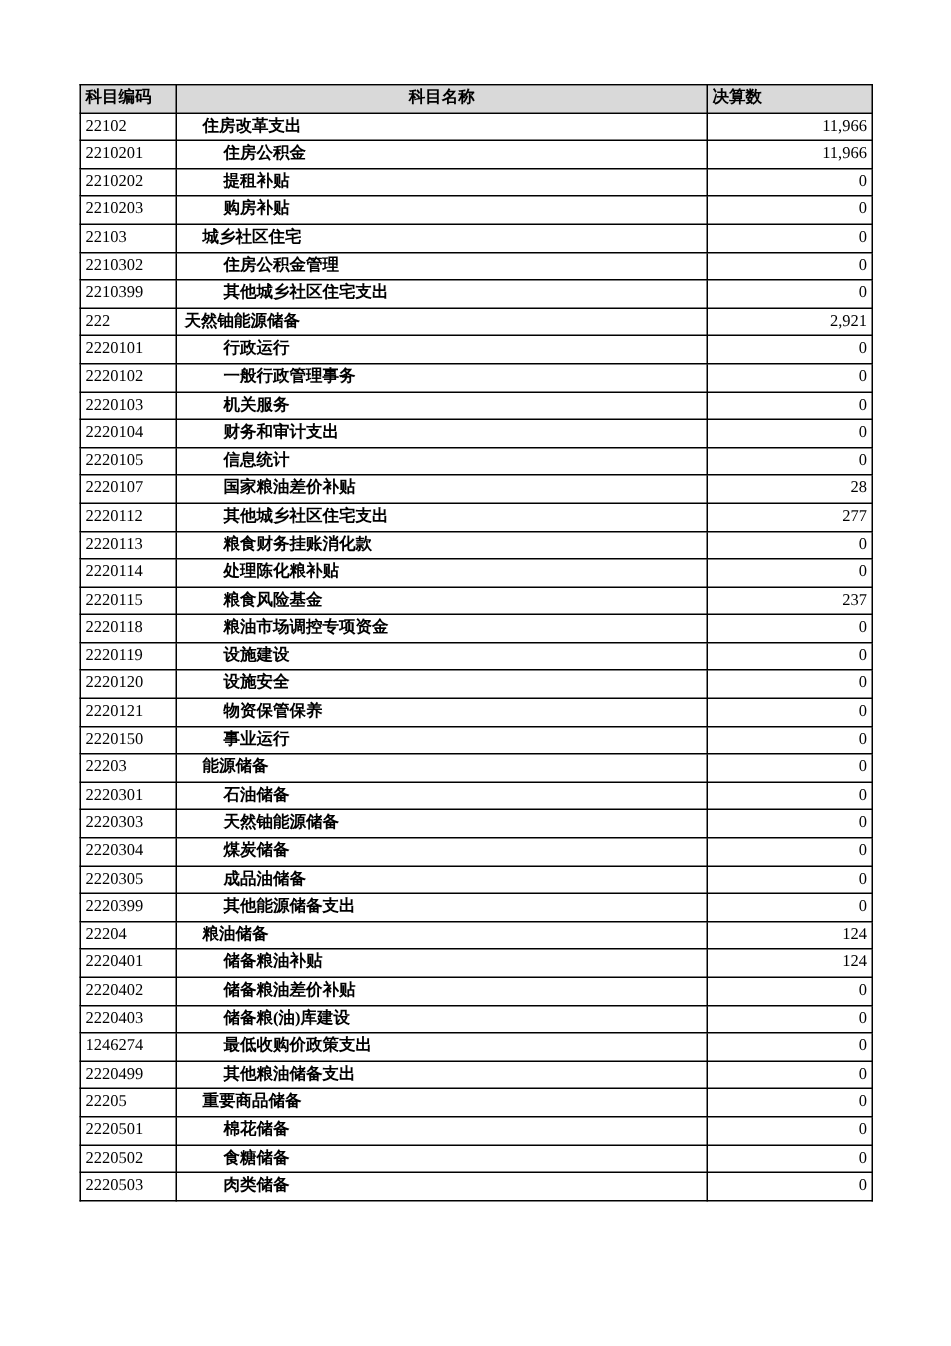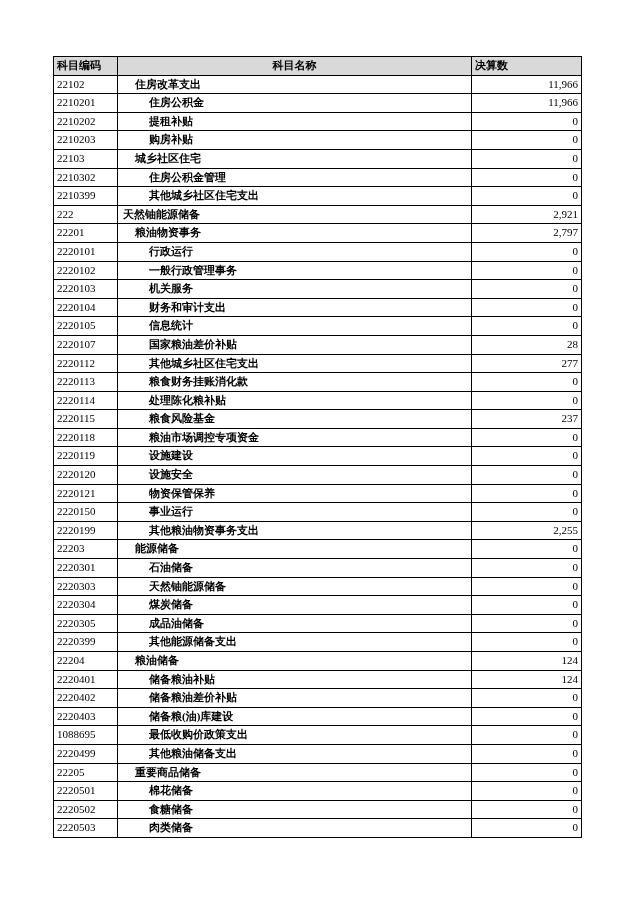--- a/index.html
+++ b/index.html
@@ -102,25 +102,20 @@
         <tr class="lvl-3">
           <td class="c-code">2210399</td>
           <td class="c-name">其他城乡社区住宅支出</td>
           <td class="c-value">0</td>
         </tr>
         <tr class="lvl-1">
           <td class="c-code">222</td>
           <td class="c-name">天然铀能源储备</td>
           <td class="c-value">2,921</td>
         </tr>
-        <tr class="lvl-2">
-          <td class="c-code">22201</td>
-          <td class="c-name">粮油物资事务</td>
-          <td class="c-value">2,797</td>
-        </tr>
         <tr class="lvl-3">
           <td class="c-code">2220101</td>
           <td class="c-name">行政运行</td>
           <td class="c-value">0</td>
         </tr>
         <tr class="lvl-3">
           <td class="c-code">2220102</td>
           <td class="c-name">一般行政管理事务</td>
           <td class="c-value">0</td>
         </tr>
@@ -182,25 +177,20 @@
         <tr class="lvl-3">
           <td class="c-code">2220121</td>
           <td class="c-name">物资保管保养</td>
           <td class="c-value">0</td>
         </tr>
         <tr class="lvl-3">
           <td class="c-code">2220150</td>
           <td class="c-name">事业运行</td>
           <td class="c-value">0</td>
         </tr>
-        <tr class="lvl-3">
-          <td class="c-code">2220199</td>
-          <td class="c-name">其他粮油物资事务支出</td>
-          <td class="c-value">2,255</td>
-        </tr>
         <tr class="lvl-2">
           <td class="c-code">22203</td>
           <td class="c-name">能源储备</td>
           <td class="c-value">0</td>
         </tr>
         <tr class="lvl-3">
           <td class="c-code">2220301</td>
           <td class="c-name">石油储备</td>
           <td class="c-value">0</td>
         </tr>
@@ -238,21 +228,21 @@
           <td class="c-code">2220402</td>
           <td class="c-name">储备粮油差价补贴</td>
           <td class="c-value">0</td>
         </tr>
         <tr class="lvl-3">
           <td class="c-code">2220403</td>
           <td class="c-name">储备粮(油)库建设</td>
           <td class="c-value">0</td>
         </tr>
         <tr class="lvl-3">
-          <td class="c-code">1088695</td>
+          <td class="c-code">1246274</td>
           <td class="c-name">最低收购价政策支出</td>
           <td class="c-value">0</td>
         </tr>
         <tr class="lvl-3">
           <td class="c-code">2220499</td>
           <td class="c-name">其他粮油储备支出</td>
           <td class="c-value">0</td>
         </tr>
         <tr class="lvl-2">
           <td class="c-code">22205</td>

